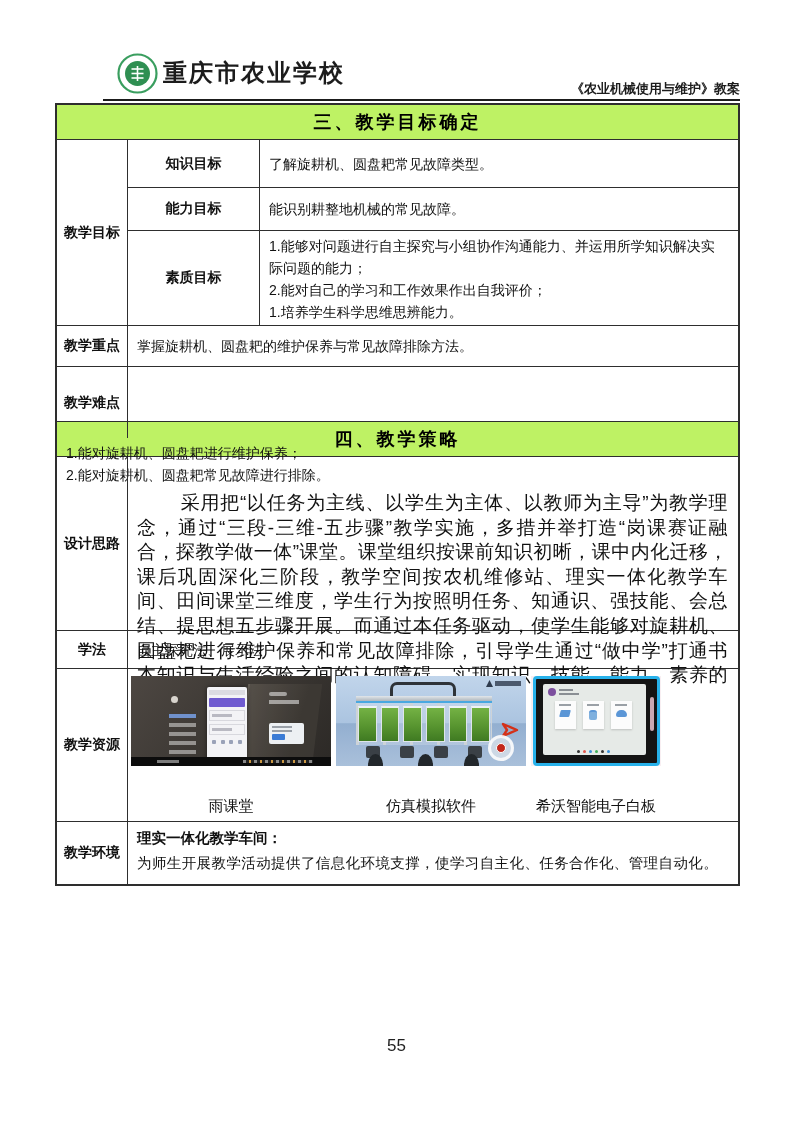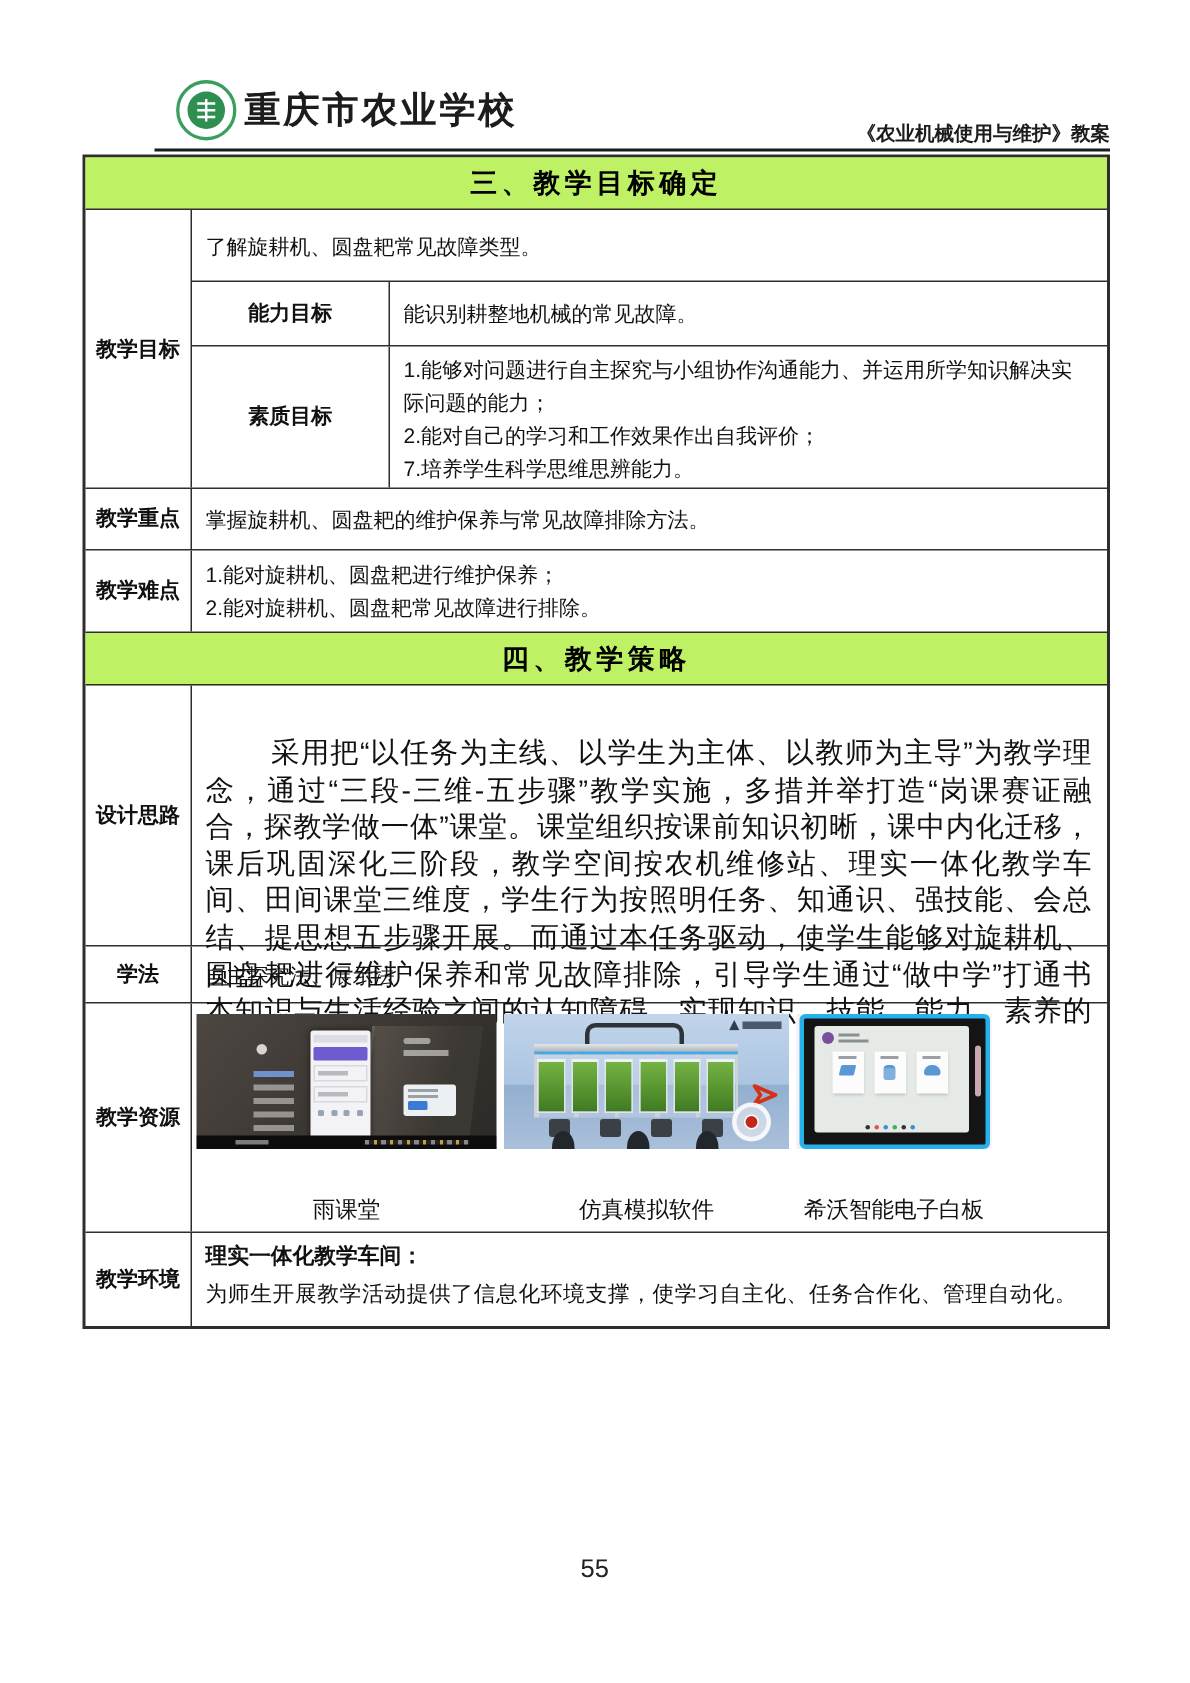--- a/index.html
+++ b/index.html
@@ -46,21 +46,21 @@
   .subrow:last-child { border-bottom:none; }
   .sublbl {
     width:132px; flex:0 0 132px; border-right:1px solid #2e2e2e;
     display:flex; align-items:center; justify-content:center;
     font-weight:bold; font-size:14px;
   }
   .cellc { flex:1; display:flex; align-items:center; padding:4px 10px 4px 9px; line-height:22px; }
   .cellc.top { align-items:flex-start; }
   .cellc .stack { width:100%; }
   .h48 { height:48px; } .h43 { height:43px; } .h94 { height:94px; }
-  .h41 { height:41px; } .h55 { height:55px; } .h174 { height:174px; }
+  .h41 { height:41px; } .h55 { height:55px;flex-direction:column; } .h174 { height:174px; }
   .h37 { height:37px; } .h38 { height:38px; } .h153 { height:153px; } .h62 { height:62px; }
   .design-text {
     font-size:19px; line-height:24.6px; text-indent:2.3em; text-align:justify;
     padding-top:2px; letter-spacing:0.4px;margin-top:28px;
   }
   .env-head { font-weight:bold; font-size:14.5px; line-height:25px; }
   .env-body { font-size:14.5px; line-height:25px; letter-spacing:0.4px; }
 
   
   .res-cell { flex:1; padding:7px 0 0 3px; display:flex; gap:5px; align-items:flex-start; }
@@ -175,33 +175,34 @@
   </div>
 
   <div class="doc-table">
 
     <div class="section-bar">三、教学目标确定</div>
 
     <div class="trow">
       <div class="lbl">教学目标</div>
       <div class="grp-right">
         <div class="subrow h48">
+          <div class="sublbl">知识目标</div>
           <div class="cellc">了解旋耕机、圆盘耙常见故障类型。</div>
         </div>
         <div class="subrow h43">
           <div class="sublbl">能力目标</div>
           <div class="cellc">能识别耕整地机械的常见故障。</div>
         </div>
         <div class="subrow h94">
           <div class="sublbl">素质目标</div>
           <div class="cellc top">
             <div class="stack">
               <div>1.能够对问题进行自主探究与小组协作沟通能力、并运用所学知识解决实际问题的能力；</div>
               <div>2.能对自己的学习和工作效果作出自我评价；</div>
-              <div>7.培养学生科学思维思辨能力。</div>
+              <div>1.培养学生科学思维思辨能力。</div>
             </div>
           </div>
         </div>
       </div>
     </div>
 
     <div class="trow h41">
       <div class="lbl">教学重点</div>
       <div class="cellc">掌握旋耕机、圆盘耙的维护保养与常见故障排除方法。</div>
     </div>

